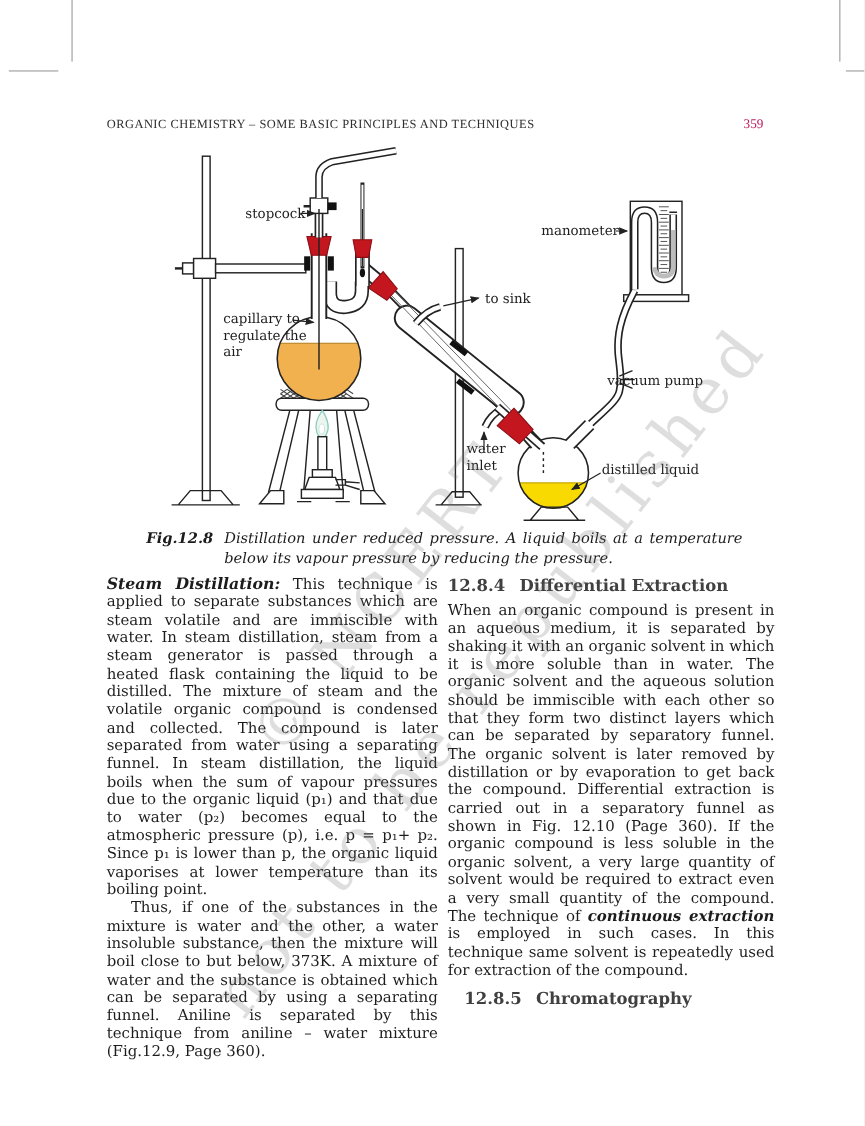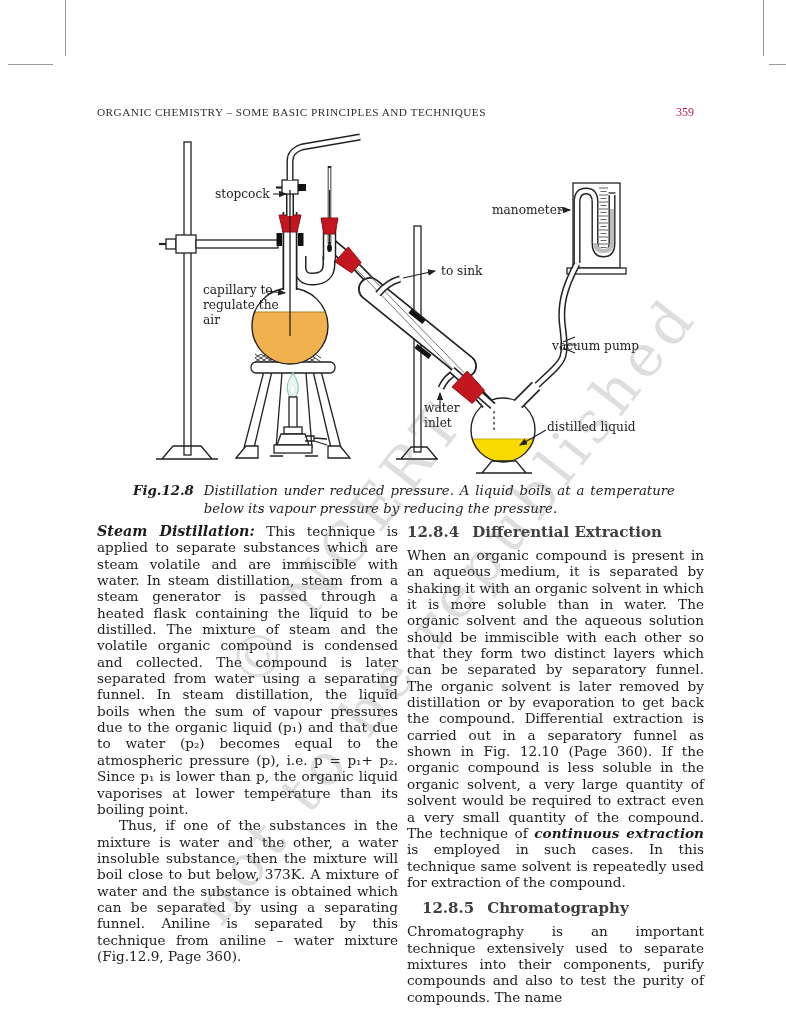--- a/index.html
+++ b/index.html
@@ -197,21 +197,21 @@
       <g stroke="#222" stroke-width="1.1" fill="none">
         <line x1="183" y1="64" x2="196" y2="64" marker-end="url(#arr)"></line>
         <line x1="470" y1="80" x2="480" y2="80" marker-end="url(#arr)"></line>
         <line x1="313" y1="148" x2="345" y2="141" marker-end="url(#arr)"></line>
         <line x1="350" y1="279" x2="350" y2="263" marker-end="url(#arr)"></line>
         <line x1="456" y1="300" x2="430" y2="315" marker-end="url(#arr)"></line>
         <line x1="176" y1="161" x2="195" y2="163" marker-end="url(#arr)"></line>
       </g>
     </svg>
 
-    <div class="fig-label" style="left:125px;top:57px;width:48px;text-align:right;">stopcock</div>
+    <div class="fig-label" style="left:133px;top:57px;width:48px;text-align:right;">stopcock</div>
     <div class="fig-label" style="left:402px;top:73px;width:64px;text-align:right;">manometer</div>
     <div class="fig-label" style="left:351px;top:134px;">to sink</div>
     <div class="fig-label" style="left:113px;top:153px;width:80px;">capillary to
 regulate the
 air</div>
     <div class="fig-label" style="left:462px;top:209px;">vacuum pump</div>
     <div class="fig-label" style="left:334px;top:271px;">water
 inlet</div>
     <div class="fig-label" style="left:457px;top:290px;">distilled liquid</div>
   </div>
@@ -229,21 +229,20 @@
   <div class="col" id="col-right">
     <h3 class="sec-heading">
       <span>12.8.4</span>
       <span>Differential Extraction</span>
     </h3>
     <p><span>When an organic compound is present in an aqueous medium, it is separated by shaking it with an organic solvent in which it is more soluble than in water. The organic solvent and the aqueous solution should be immiscible with each other so that they form two distinct layers which can be separated by separatory funnel. The organic solvent is later removed by distillation or by evaporation to get back the compound. Differential extraction is carried out in a separatory funnel as shown in Fig. 12.10 (Page 360). If the organic compound is less soluble in the organic solvent, a very large quantity of solvent would be required to extract even a very small quantity of the compound. The technique of </span><span class="bold-ital">continuous extraction</span><span> is employed in such cases. In this technique same solvent is repeatedly used for extraction of the compound.</span></p>
     <h3 class="sec-heading second">
       <span>12.8.5</span>
       <span>Chromatography</span>
     </h3>
-    <p>Chromatography is an important technique extensively used to separate mixtures into their components, purify compounds and also to test the purity of compounds. The name</p>
   </div>
 
 
   <div id="watermark">
     <div>© NCERT</div>
     <div>not to be republished</div>
   </div>
 
 </div>
 

